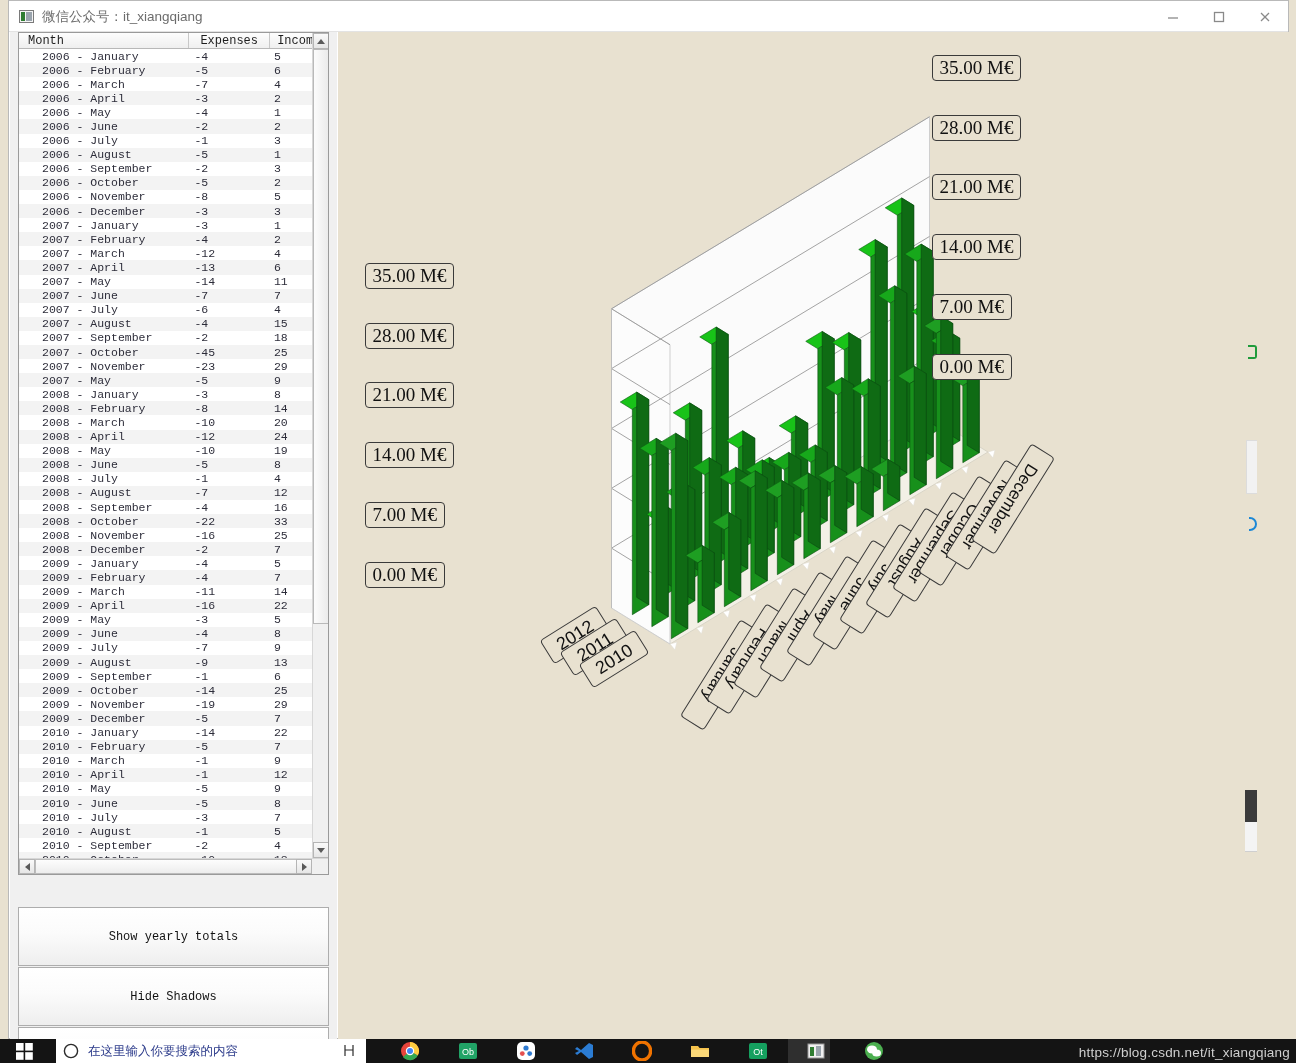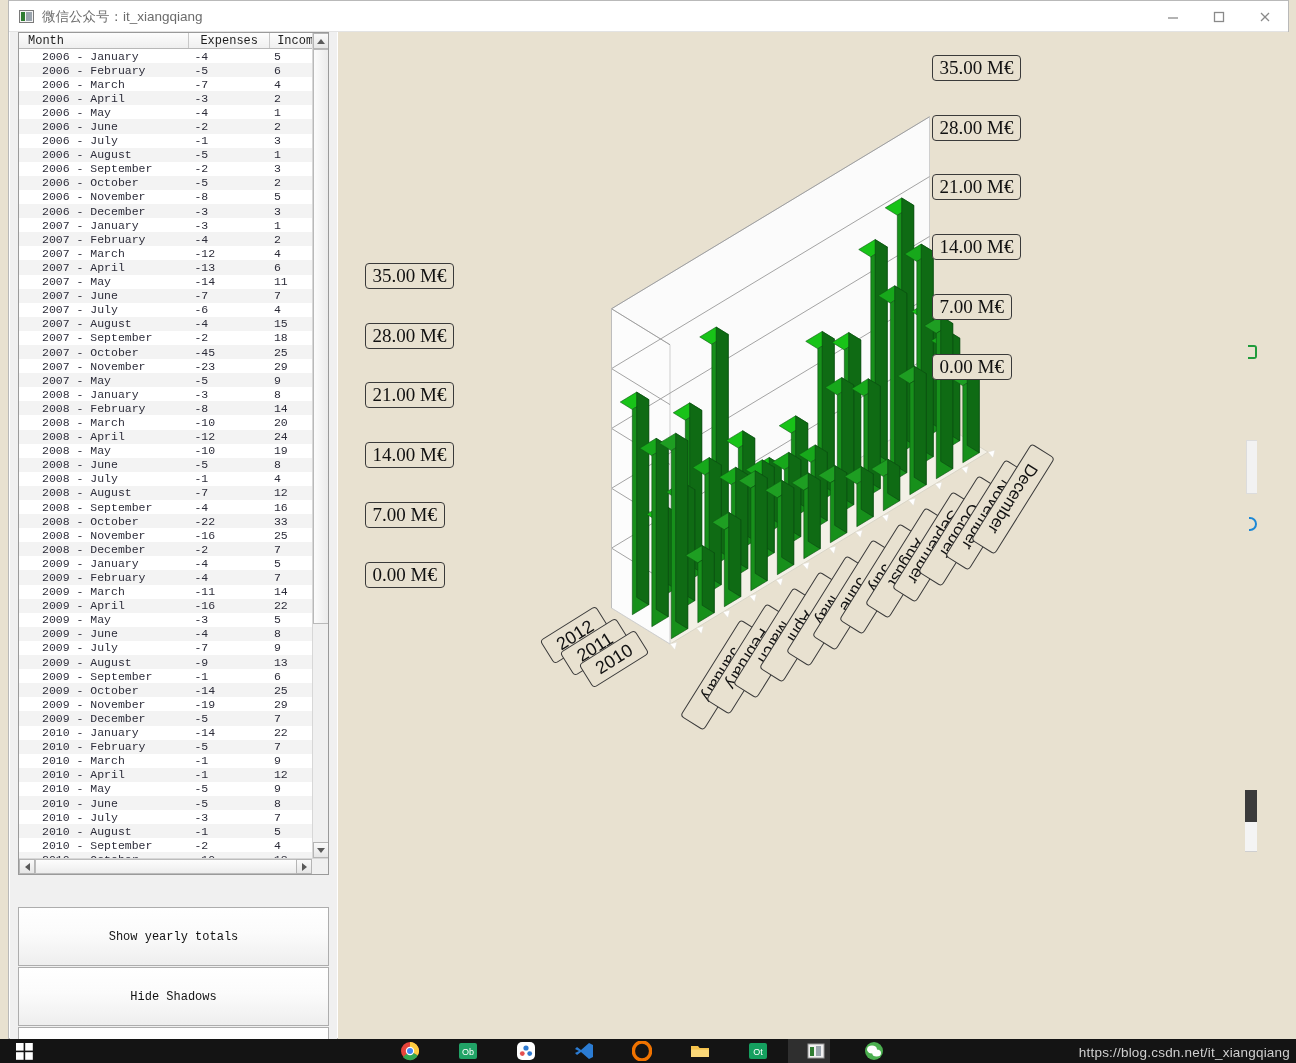--- a/index.html
+++ b/index.html
@@ -675,20 +675,29 @@
 
   <div class="taskbar">
     <div class="tb-start">
       <svg width="17" height="17" viewBox="0 0 17 17">
         <rect x="0" y="0" width="7.6" height="7.6" fill="#ffffff"></rect>
         <rect x="9.2" y="0" width="7.6" height="7.6" fill="#ffffff"></rect>
         <rect x="0" y="9.2" width="7.6" height="7.6" fill="#ffffff"></rect>
         <rect x="9.2" y="9.2" width="7.6" height="7.6" fill="#ffffff"></rect>
       </svg>
     </div>
+    <div class="tb-search">
+      <svg width="16" height="16" viewBox="0 0 16 16">
+        <circle cx="8" cy="8" r="6.6" fill="none" stroke="#2b2b2b" stroke-width="1.4"></circle>
+      </svg>
+      <span class="ph">在这里输入你要搜索的内容</span>
+      <svg width="14" height="16" viewBox="0 0 14 16" style="position:absolute;right:10px;top:4px;">
+        <path d="M3 2 L3 13 M11 2 L11 13 M3 7 L11 7" stroke="#2b2b2b" stroke-width="1.2" fill="none"></path>
+      </svg>
+    </div>
 
     <div class="tb-active"></div>
 
     <div class="tb-icons">
       <span class="tbicon">
         <svg width="20" height="20" viewBox="0 0 20 20">
           <circle cx="10" cy="10" r="9" fill="#e8453c"></circle>
           <path d="M10 1 A9 9 0 0 1 17.8 14.5 L10 10 Z" fill="#ffcd41"></path>
           <path d="M17.8 14.5 A9 9 0 0 1 3 16 L10 10 Z" fill="#34a853"></path>
           <circle cx="10" cy="10" r="4.2" fill="#ffffff"></circle>

